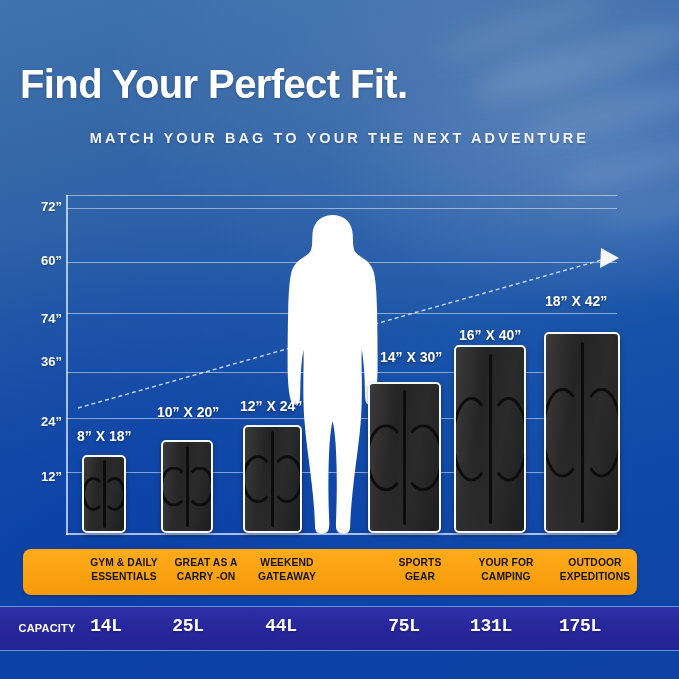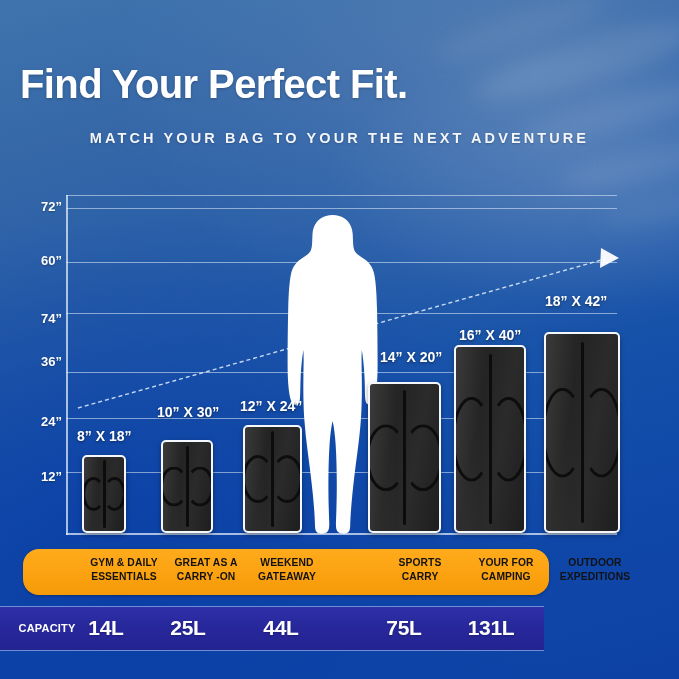--- a/index.html
+++ b/index.html
@@ -122,62 +122,63 @@
     color: #ffffff;
     font-size: 14px;
     font-weight: bold;
     white-space: nowrap;
     text-shadow: 0 1px 3px rgba(0,0,0,0.45);
   }
 
   
   #catbar {
     position: absolute;
-    left: 23px; top: 549px; width: 526px; height: 46px;
+    left: 23px; top: 549px; width: 614px; height: 46px;
     background: linear-gradient(180deg, #ffab1c 0%, #fca312 48%, #f59a07 100%);
-    border-radius: 16px;
+    border-radius: 8px;
     box-shadow: 0 1px 3px rgba(0,0,0,0.28);
   }
   .cat {
     position: absolute;
     top: 7px;
     text-align: center;
     color: #121212;
     font-size: 10.3px;
     font-weight: bold;
     line-height: 13.5px;
     letter-spacing: 0.1px;
   }
 
   
   #capband {
     position: absolute;
-    left: 0; top: 606px; width: 544px; height: 45px;
+    left: 0; top: 606px; width: 679px; height: 45px;
     background: linear-gradient(180deg, #2f2fa8 0%, #27279b 50%, #232392 100%);
     border-top: 1.5px solid #6d8fd6;
     border-bottom: 1.5px solid #6d8fd6;
   }
   #caplabel {
     position: absolute;
     left: 8px; top: 15px; width: 78px;
     text-align: center;
     color: #ffffff;
     font-size: 11px;
     font-weight: bold;
     letter-spacing: 0.2px;
   }
   .capval {
     position: absolute;
     top: 9px;
     text-align: center;
     color: #ffffff;
-    font-size: 21px;
+    font-size: 18px;
     font-weight: bold;
     letter-spacing: -0.3px;
     text-shadow: 0 1px 2px rgba(0,0,0,0.25);
+    font-family: Liberation Mono, monospace;
   }
 </style>
 </head>
 <body>
 
 <div id="stage">
 
   <div class="cloud c5"></div>
   <div class="cloud c1"></div>
   <div class="cloud c2"></div>
@@ -257,37 +258,37 @@
     </svg>
 
     <div class="dimlabel" style="left:77px; top:428px">8” X 18”</div>
     <div class="bag" style="left:82px; top:455px; width:44px; height:78px;">
       <div class="sheen"></div>
       <div class="arc arc-l"></div>
       <div class="arc arc-r"></div>
       <div class="strap"></div>
     </div>
 
-    <div class="dimlabel" style="left:157px; top:404px">10” X 30”</div>
+    <div class="dimlabel" style="left:157px; top:404px">10” X 20”</div>
     <div class="bag" style="left:161px; top:440px; width:52px; height:93px;">
       <div class="sheen"></div>
       <div class="arc arc-l"></div>
       <div class="arc arc-r"></div>
       <div class="strap"></div>
     </div>
 
     <div class="dimlabel" style="left:240px; top:398px">12” X 24”</div>
     <div class="bag" style="left:243px; top:425px; width:59px; height:108px;">
       <div class="sheen"></div>
       <div class="arc arc-l"></div>
       <div class="arc arc-r"></div>
       <div class="strap"></div>
     </div>
 
-    <div class="dimlabel" style="left:380px; top:349px">14” X 20”</div>
+    <div class="dimlabel" style="left:380px; top:349px">14” X 30”</div>
     <div class="bag" style="left:368px; top:382px; width:73px; height:151px;">
       <div class="sheen"></div>
       <div class="arc arc-l"></div>
       <div class="arc arc-r"></div>
       <div class="strap"></div>
     </div>
 
     <div class="dimlabel" style="left:459px; top:327px">16” X 40”</div>
     <div class="bag" style="left:454px; top:345px; width:72px; height:188px;">
       <div class="sheen"></div>
@@ -313,34 +314,35 @@
     <div class="cat" style="left:128px; width:110px">
       <div>GREAT AS A</div>
       <div>CARRY -ON</div>
     </div>
     <div class="cat" style="left:208px; width:112px">
       <div>WEEKEND</div>
       <div>GATEAWAY</div>
     </div>
     <div class="cat" style="left:348px; width:98px">
       <div>SPORTS</div>
-      <div>CARRY</div>
+      <div>GEAR</div>
     </div>
     <div class="cat" style="left:431px; width:104px">
       <div>YOUR FOR</div>
       <div>CAMPING</div>
     </div>
     <div class="cat" style="left:519px; width:106px">
       <div>OUTDOOR</div>
       <div>EXPEDITIONS</div>
     </div>
   </div>
 
   <div id="capband">
     <div id="caplabel">CAPACITY</div>
     <div class="capval" style="left:70px;  width:72px">14L</div>
     <div class="capval" style="left:152px; width:72px">25L</div>
     <div class="capval" style="left:245px; width:72px">44L</div>
     <div class="capval" style="left:368px; width:72px">75L</div>
     <div class="capval" style="left:452px; width:78px">131L</div>
+    <div class="capval" style="left:540px; width:80px">175L</div>
   </div>
 
 </div>
 
 </body></html>

